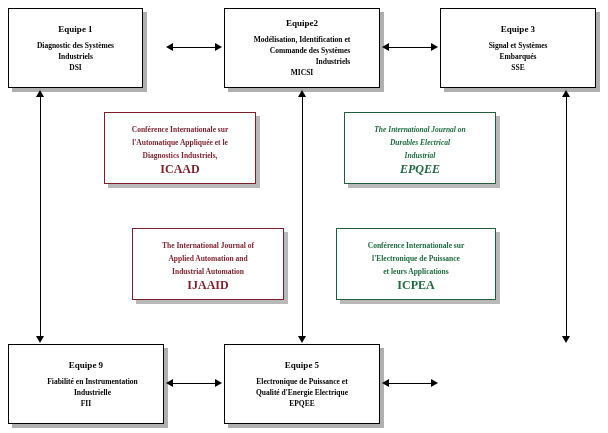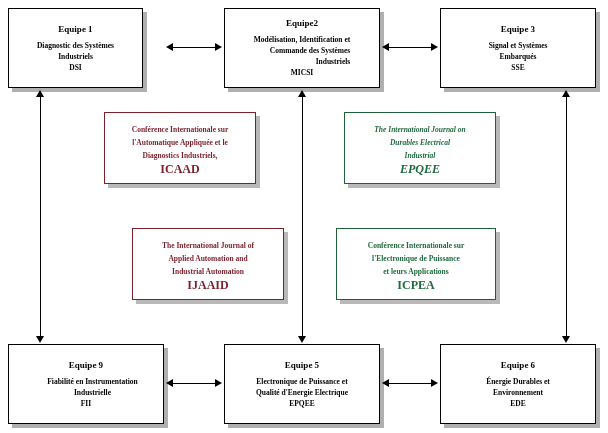--- a/index.html
+++ b/index.html
@@ -154,26 +154,20 @@
     <div class="acro">FII</div>
   </div>
 
   <div class="box team" style="left:224px; top:344px; width:156px; height:80px;">
     <div class="title">Equipe 5</div>
     <div class="desc" style="white-space:pre-line;">Electronique de Puissance et
 Qualité d'Energie Electrique</div>
     <div class="acro">EPQEE</div>
   </div>
 
-  <div class="box team" style="left:440px; top:344px; width:156px; height:80px;">
-    <div class="title">Equipe 6</div>
-    <div class="desc" style="white-space:pre-line;">Énergie Durables et
-Environnement</div>
-    <div class="acro">EDE</div>
-  </div>
 
   <div class="box card red" style="left:104px; top:112px; width:152px; height:72px;">
     <div class="line">Conférence Internationale sur</div>
     <div class="line">l'Automatique Appliquée et le</div>
     <div class="line">Diagnostics Industriels,</div>
     <div class="acro">ICAAD</div>
   </div>
 
   <div class="box card green" style="left:344px; top:112px; width:152px; height:72px;font-style:italic;">
     <div class="line">The International Journal on</div>

